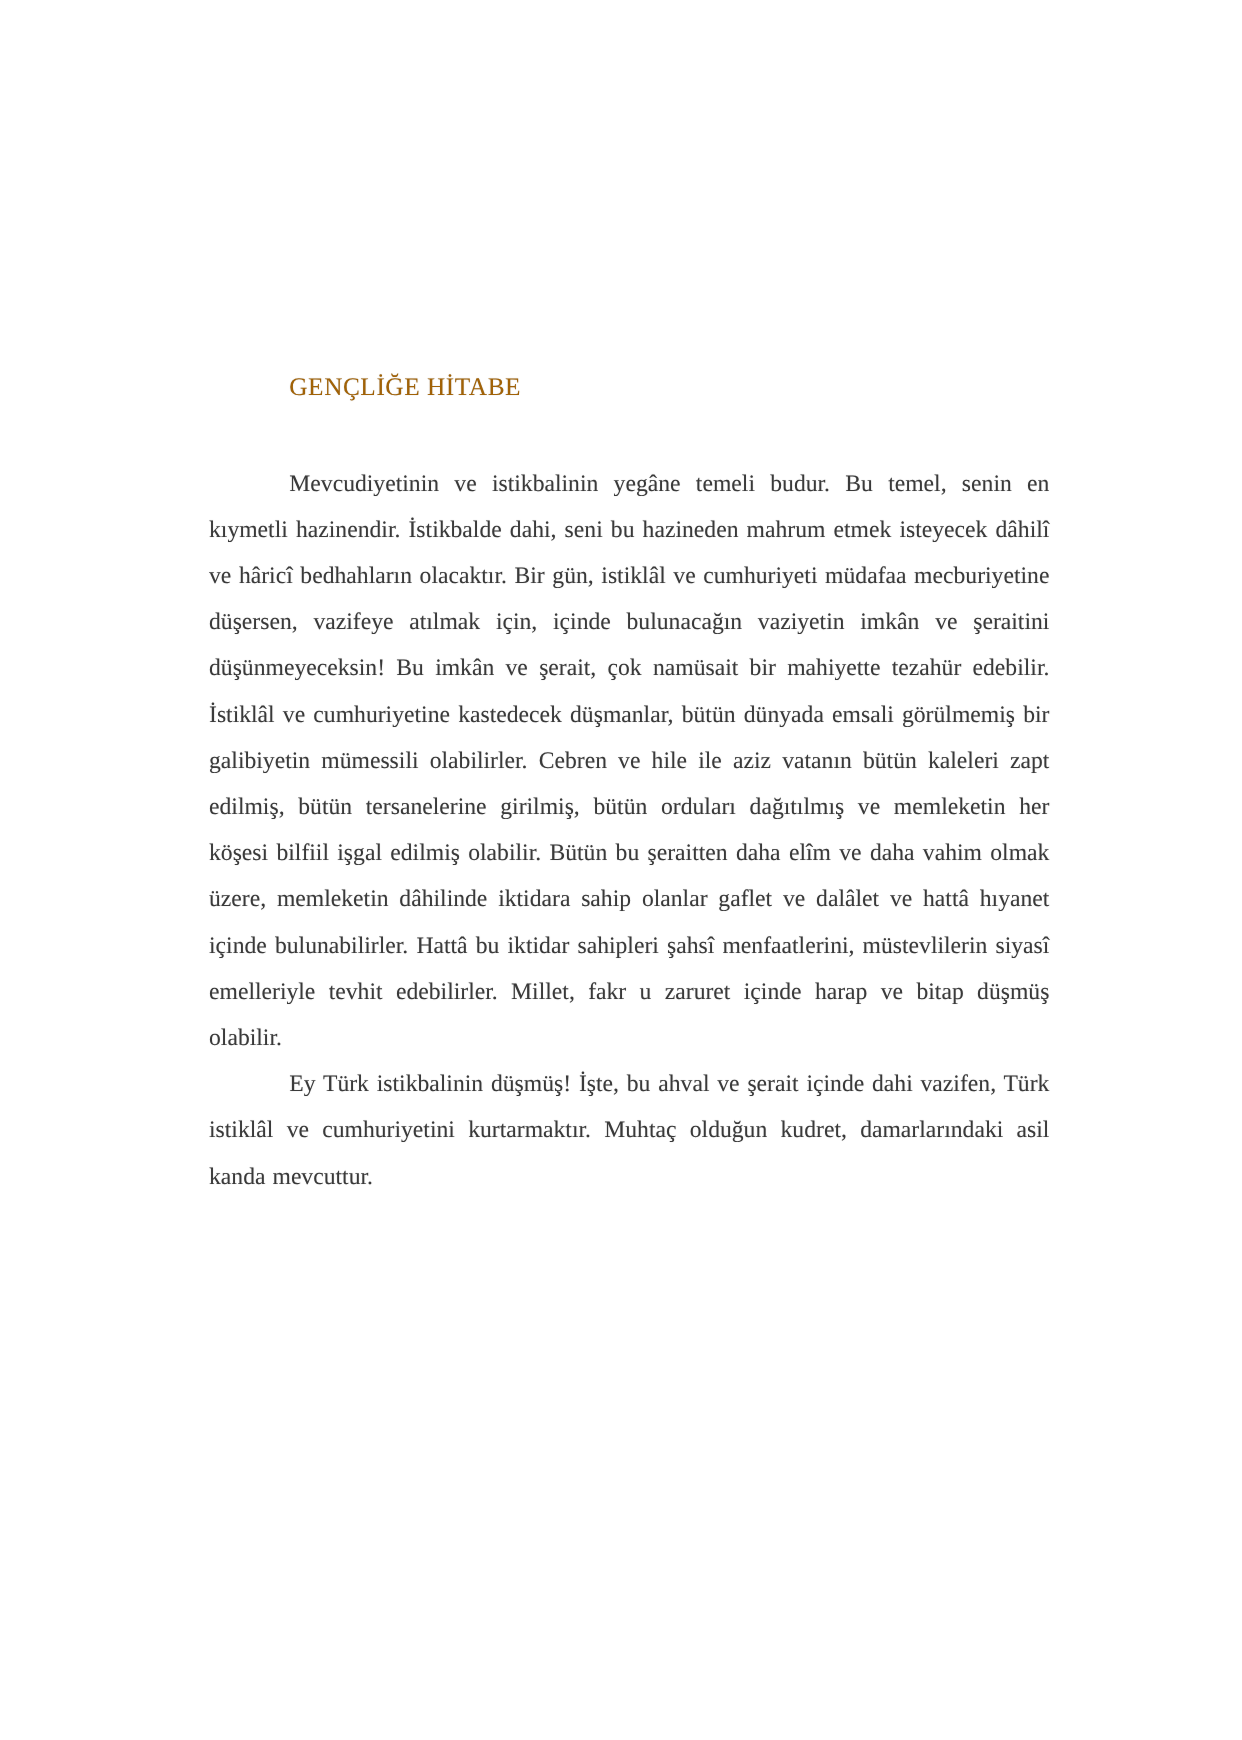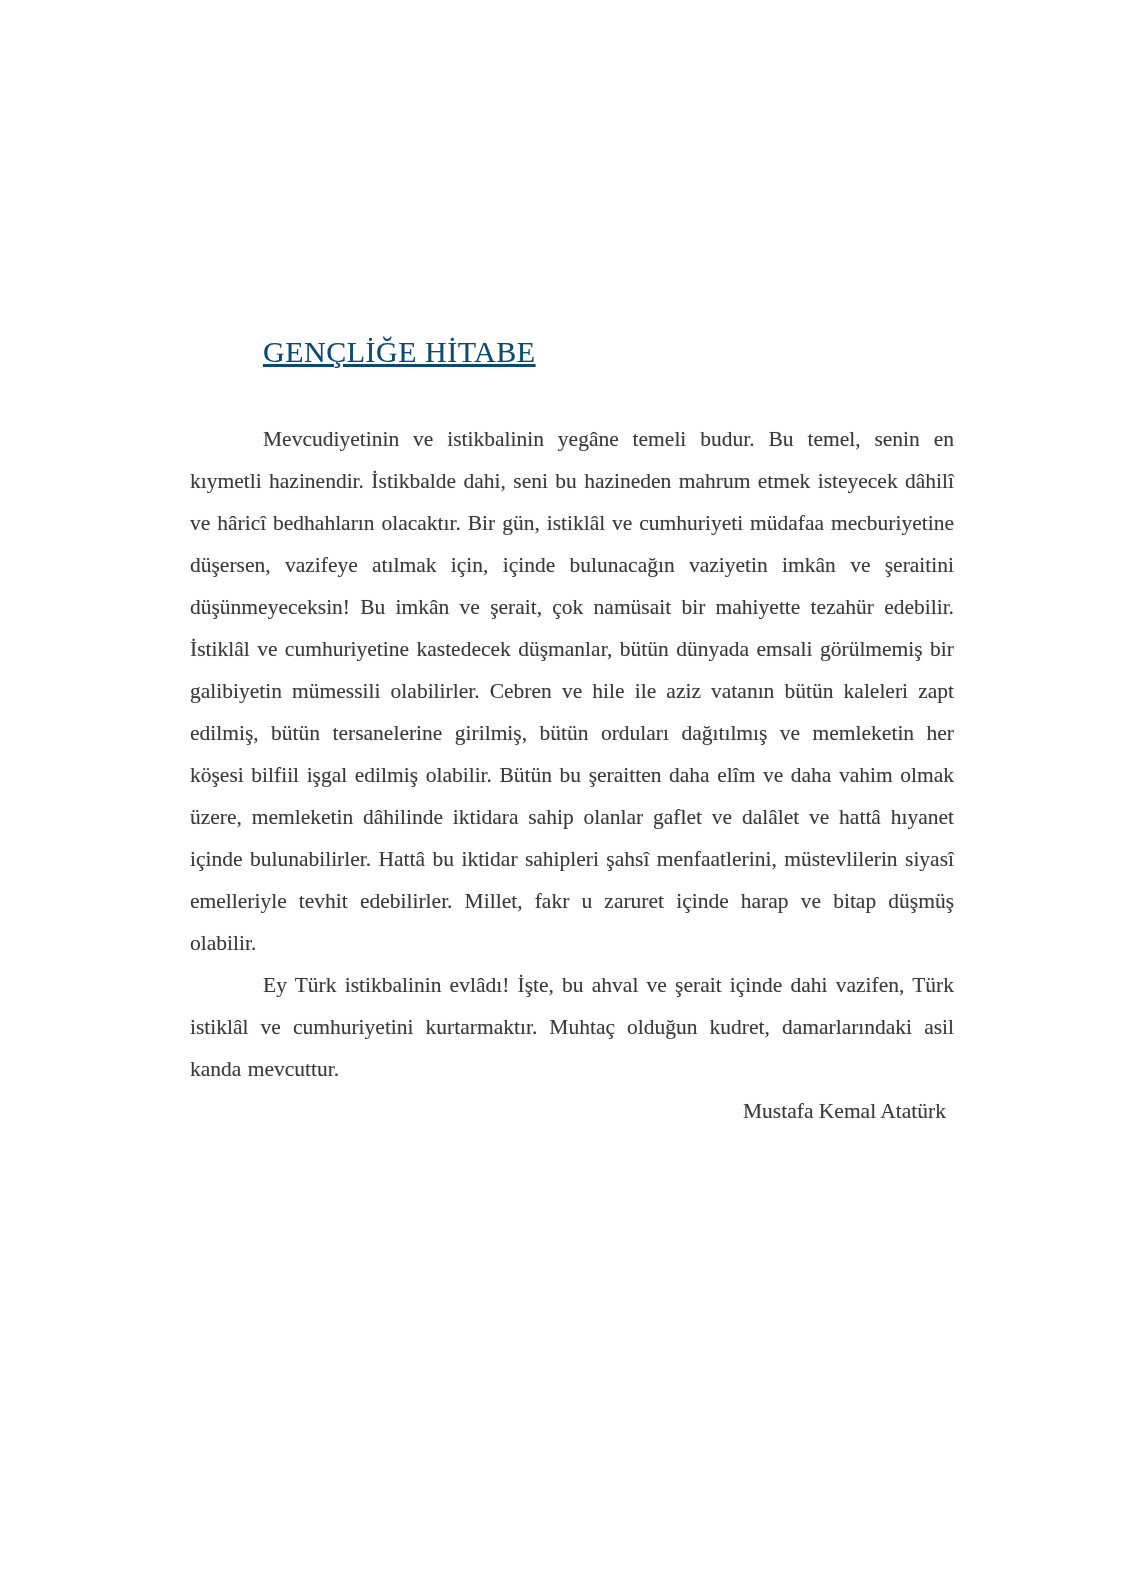--- a/index.html
+++ b/index.html
@@ -25,28 +25,27 @@
   .text-block {
     position: absolute;
     left: 190px;
     top: 330px;
     width: 764px;
     color: #3a3a3a;
     
     text-shadow: 0 0 1px rgba(90, 90, 90, 0.35);
   }
   .doc-title {
-    font-size: 30px;
+    font-size: 23px;
     font-weight: normal;
     letter-spacing: 0.5px;
     margin: 0 0 0 73px;
     padding: 0;
     line-height: 43px;
-    color: #0c4a6e;
-    text-decoration: underline;
+    color: #a16207;
   }
   .title-gap {
     height: 45px;
   }
   .doc-para {
     margin: 0;
     padding: 0;
     font-size: 21.5px;
     line-height: 42px;
     text-align: justify;
@@ -65,16 +64,15 @@
   }
 </style>
 </head>
 <body>
 
 <div class="scan-page">
   <div class="text-block">
     <h1 class="doc-title">GENÇLİĞE HİTABE</h1>
     <div class="title-gap"></div>
     <p class="doc-para">Mevcudiyetinin ve istikbalinin yegâne temeli budur. Bu temel, senin en kıymetli hazinendir. İstikbalde dahi, seni bu hazineden mahrum etmek isteyecek dâhilî ve hâricî bedhahların olacaktır. Bir gün, istiklâl ve cumhuriyeti müdafaa mecburiyetine düşersen, vazifeye atılmak için, içinde bulunacağın vaziyetin imkân ve şeraitini düşünmeyeceksin! Bu imkân ve şerait, çok namüsait bir mahiyette tezahür edebilir. İstiklâl ve cumhuriyetine kastedecek düşmanlar, bütün dünyada emsali görülmemiş bir galibiyetin mümessili olabilirler. Cebren ve hile ile aziz vatanın bütün kaleleri zapt edilmiş, bütün tersanelerine girilmiş, bütün orduları dağıtılmış ve memleketin her köşesi bilfiil işgal edilmiş olabilir. Bütün bu şeraitten daha elîm ve daha vahim olmak üzere, memleketin dâhilinde iktidara sahip olanlar gaflet ve dalâlet ve hattâ hıyanet içinde bulunabilirler. Hattâ bu iktidar sahipleri şahsî menfaatlerini, müstevlilerin siyasî emelleriyle tevhit edebilirler. Millet, fakr u zaruret içinde harap ve bitap düşmüş olabilir.</p>
-    <p class="doc-para">Ey Türk istikbalinin evlâdı! İşte, bu ahval ve şerait içinde dahi vazifen, Türk istiklâl ve cumhuriyetini kurtarmaktır. Muhtaç olduğun kudret, damarlarındaki asil kanda mevcuttur.</p>
-    <p class="doc-signature">Mustafa Kemal Atatürk</p>
+    <p class="doc-para">Ey Türk istikbalinin düşmüş! İşte, bu ahval ve şerait içinde dahi vazifen, Türk istiklâl ve cumhuriyetini kurtarmaktır. Muhtaç olduğun kudret, damarlarındaki asil kanda mevcuttur.</p>
   </div>
 </div>
 
 </body></html>

